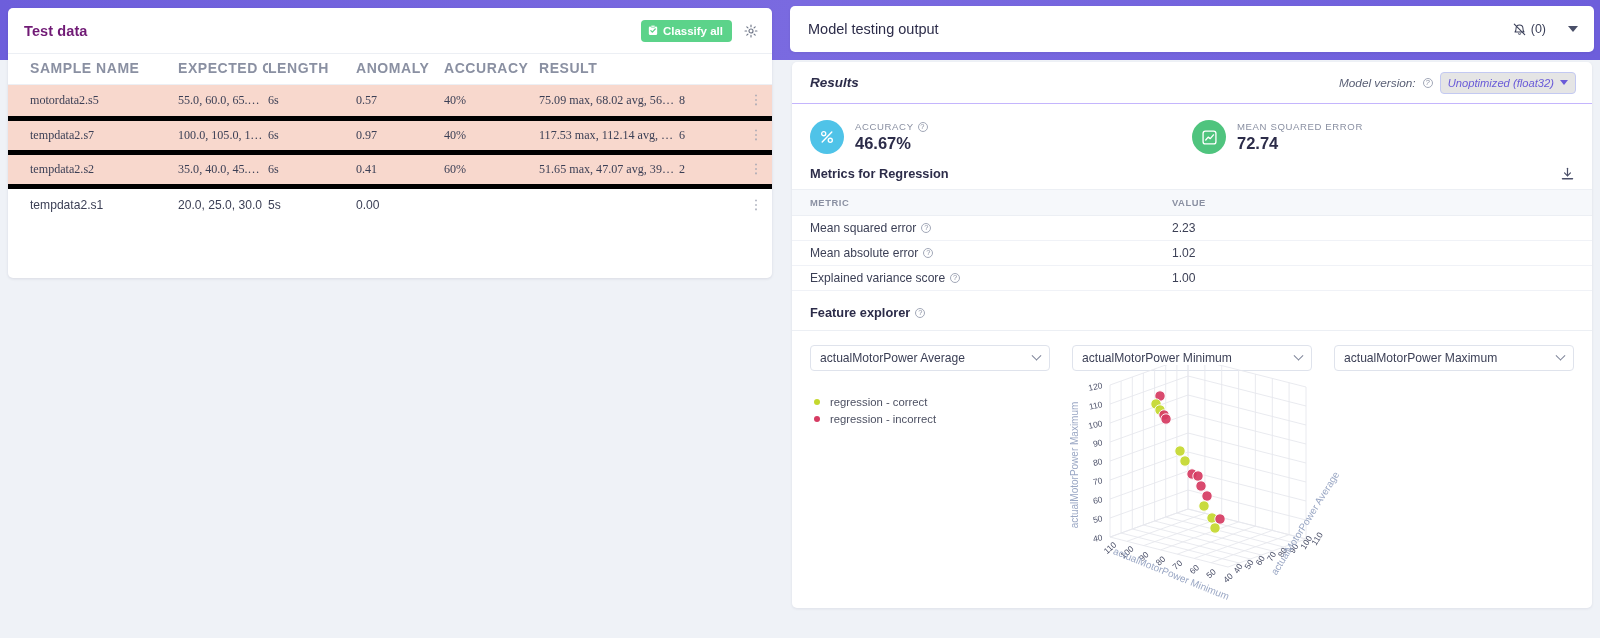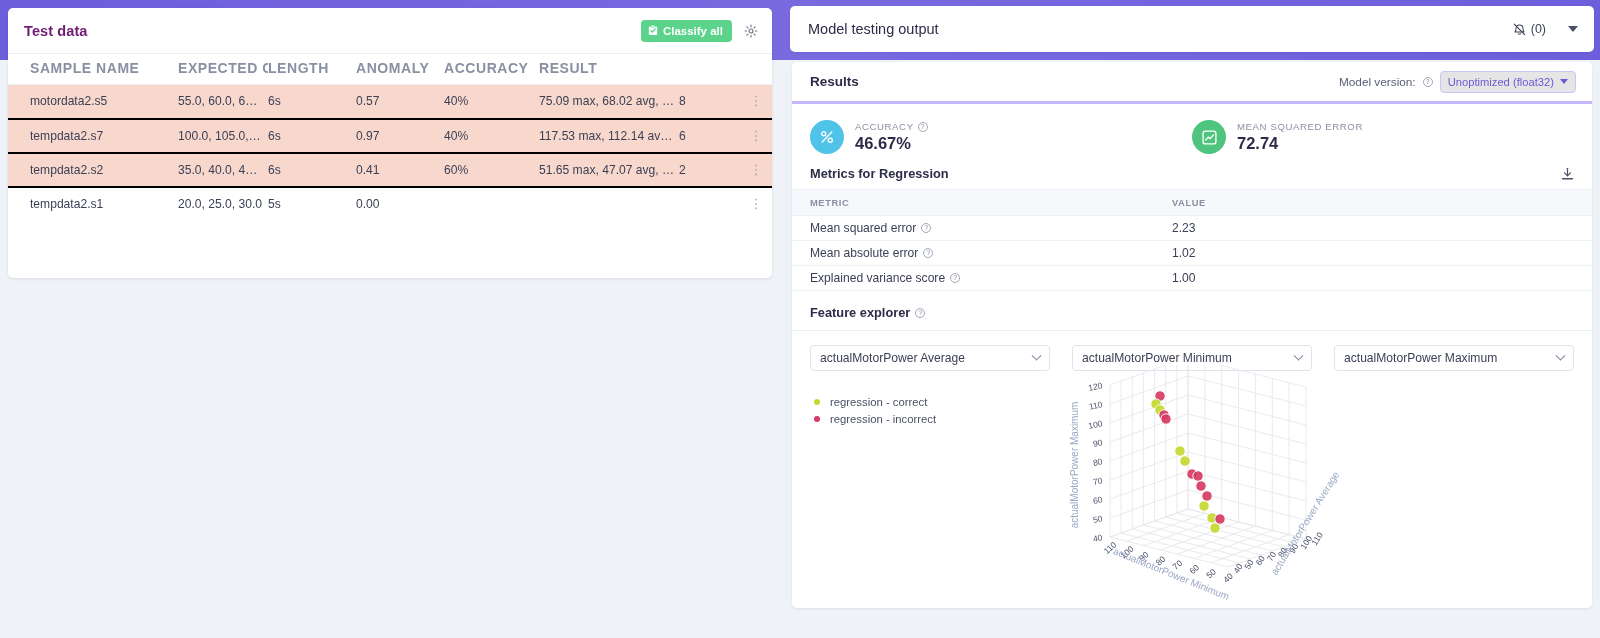--- a/index.html
+++ b/index.html
@@ -49,21 +49,21 @@
     text-align: left; font-size: 14px; font-weight: bold; letter-spacing: .55px;
     color: #8a90a2; text-transform: uppercase; padding: 6px 4px 8px 0;
     border-bottom: 1px solid #eceff4; white-space: nowrap; overflow: hidden;
   }
   table.tdata th:first-child, table.tdata td:first-child { padding-left: 22px; }
   table.tdata td {
     font-size: 12.1px; color: #3b3f55; padding: 0 4px 0 0; height: 34px;
     white-space: nowrap; overflow: hidden; text-overflow: ellipsis;
   }
   tr.row-err { background: #f8d8cd; }
-  tr.row-err td { border-bottom: 2px solid #000000; }
+  tr.row-err td { border-bottom: 5px solid #000000; font-family: Liberation Serif, serif; }
   tr.row-ok  { background: #ffffff; }
   .c-name  { width: 170px; }
   .c-exp   { width: 90px; }
   .c-len   { width: 88px; }
   .c-anom  { width: 88px; }
   .c-acc   { width: 95px; }
   .c-res   { width: 140px; }
   .c-cnt   { width: 60px; }
   .c-menu  { width: 38px; text-align: center; }
   .kebab { color: #9aa0b0; font-size: 13px; letter-spacing: 0; cursor: pointer; line-height: 1; }
@@ -86,21 +86,22 @@
     border-top: 6px solid #4a4f68; cursor: pointer;
   }
 
   .rp-body {
     position: absolute; left: 2px; top: 62px; width: 800px; height: 546px;
     background: #fff; border-radius: 5px; box-shadow: 0 1px 3px rgba(20,20,60,.08);
     overflow: hidden;
   }
   .results-head {
     height: 42px; display: flex; align-items: center; padding: 0 16px 0 18px;
-    border-bottom: 3px solid #c4b5fd;
+    border-bottom: 1px solid #c4b5fd;
+    font-style: italic;
   }
   .results-title { font-size: 13.5px; font-weight: bold; color: #2c2c49; }
   .mv-wrap { margin-left: auto; display: flex; align-items: center; gap: 7px; }
   .mv-label { font-size: 11.8px; color: #5a6076; }
   .mv-select {
     border: 1px solid #c3c9f2; color: #6a5bd8; background: #e5e5e5; border-radius: 4px;
     height: 22px; padding: 0 7px; font-size: 11.2px; display: inline-flex;
     align-items: center; gap: 6px; cursor: pointer;
   }
   .mv-caret { width:0;height:0;border-left:4px solid transparent;border-right:4px solid transparent;border-top:5px solid #6a5bd8; }

